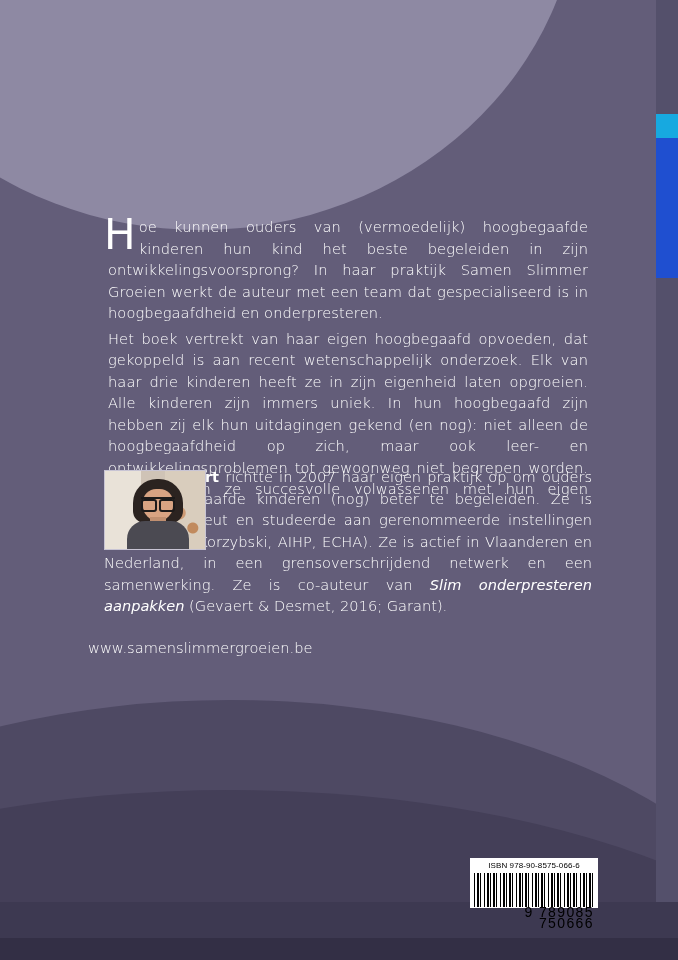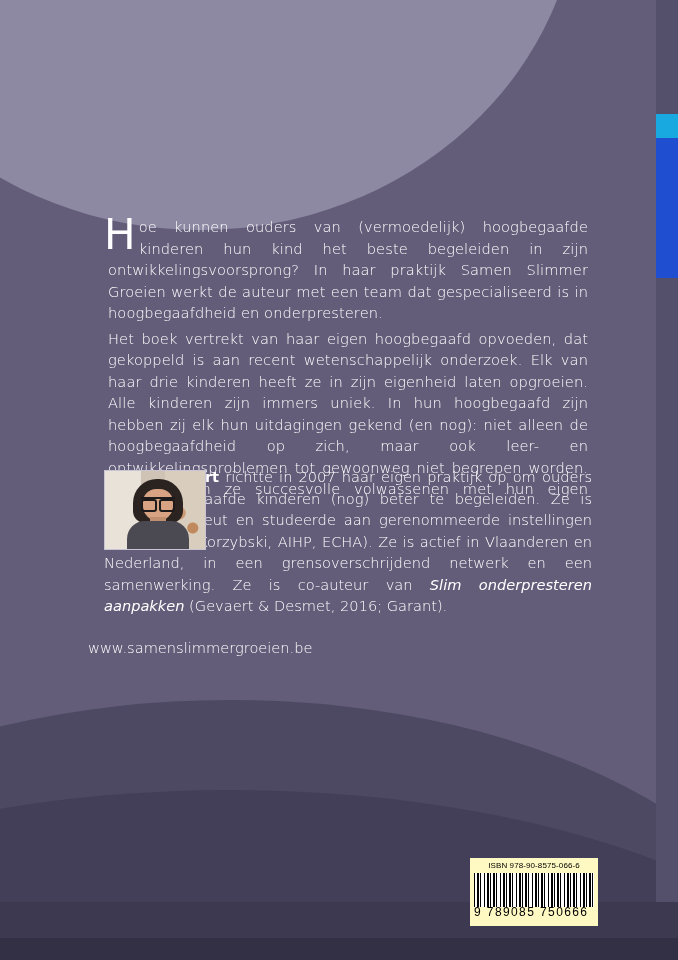--- a/index.html
+++ b/index.html
@@ -245,22 +245,22 @@
     border-radius: 50%;
     background: #e9b03a;
   }
 
   
   .barcode-box {
     position: absolute;
     left: 470px;
     top: 858px;
     width: 128px;
-    height: 68px;
-    background: #fef9c3;
+    height: 50px;
+    background: #ffffff;
     padding: 3px 4px 2px 4px;
     box-sizing: border-box;
   }
   .isbn-text {
     font-size: 8px;
     color: #000;
     text-align: center;
     font-family: "Liberation Sans", sans-serif;
     letter-spacing: 0.1px;
     line-height: 10px;
@@ -269,25 +269,25 @@
     margin-top: 2px;
     height: 34px;
     width: 120px;
     background:
       repeating-linear-gradient(to right,
         #000 0 1px, #fff 1px 3px, #000 3px 5px, #fff 5px 6px,
         #000 6px 7px, #fff 7px 10px, #000 10px 11px, #fff 11px 13px,
         #000 13px 15px, #fff 15px 16px);
   }
   .barcode-num {
-    font-size: 12px;
+    font-size: 14px;
     color: #000;
     font-family: "Liberation Sans", sans-serif;
     letter-spacing: 1.4px;
-    text-align: left;
+    text-align: right;
     line-height: 11px;
   }
 </style>
 </head>
 <body>
 
 <div class="page">
 
   <div class="bg-base"></div>
   <div class="bg-swoop-top2"></div>

